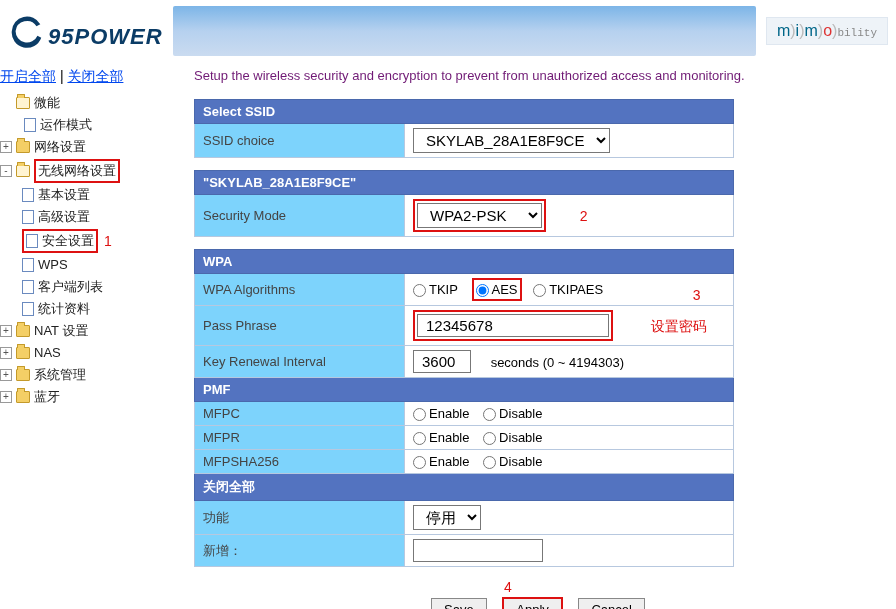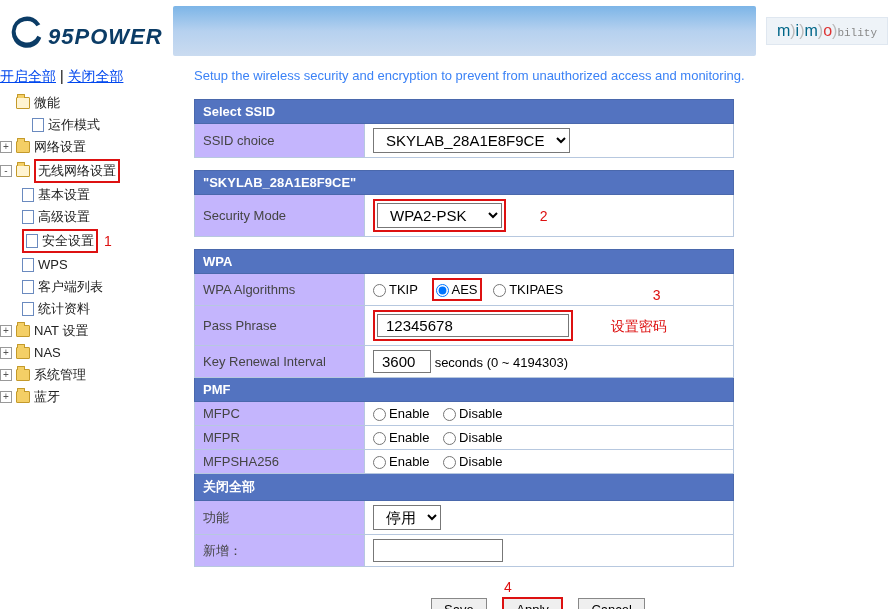--- a/index.html
+++ b/index.html
@@ -25,25 +25,25 @@
   .plusminus.empty { border:none; width:12px; height:12px; }
   .icon-folder { width:14px; height:12px; background:#f4cf66; border:1px solid #c49a2a; border-radius:1px; margin-right:4px; flex-shrink:0; position:relative; }
   .icon-folder::before { content:""; position:absolute; top:-4px; left:0; width:6px; height:3px; background:#f4cf66; border:1px solid #c49a2a; border-bottom:none; border-radius:1px 1px 0 0;}
   .icon-folder.open { background:#fff4d2; }
   .icon-page { width:12px; height:14px; background:#fff; border:1px solid #6a8abf; margin-right:4px; flex-shrink:0; }
   .tree-label { cursor:pointer; }
   .hilite { border:2px solid #d11; padding:0 2px; }
   .annot { color:#d11; font-size:14px; margin-left:6px; }
 
   .content { flex:1; padding:0 14px 20px 14px; }
-  .desc { padding:6px 0 16px; color:#3b82f6; }
+  .desc { padding:6px 0 16px; color:#701a75; }
   .boxtable { width:540px; border-collapse:collapse; margin-bottom:12px; border:1px solid #7a9bc0;}
   .boxtable th { text-align:left; background:#5373c0; color:#fff; font-weight:bold; padding:4px 8px; border:1px solid #4a68ac; }
   .boxtable td { padding:4px 8px; border:1px solid #b7c8df; background:#fff; }
-  .boxtable td.label { background:#c4b5fd; color:#444; width:170px; }
+  .boxtable td.label { background:#7dd3fc; color:#444; width:210px; }
   select, input[type=text] { font-size:15px; padding:2px 8px; border:1px solid #777; background:#fff; }
   input[type=radio] { vertical-align:middle; margin:0 3px 0 0;}
   .radio-lbl { margin-right:10px; }
   .red-box { border:2px solid #d11; padding:2px; display:inline-block; }
   .footer-btns { text-align:center; margin-top:12px; }
   .footer-btns button { padding:3px 12px; margin:0 6px; font-size:13px; border:1px solid #888; background:#efefef; cursor:pointer; }
   .footer-btns .red-btn { border:2px solid #d11; }
 </style>
 </head>
 <body>
@@ -65,21 +65,21 @@
   <div class="sidebar">
     <div class="top-links">
       <a>开启全部</a><span> | </span><a>关闭全部</a>
     </div>
     <ul class="tree">
       <li>
           <span class="plusminus empty"></span>
           <span class="icon-folder open"></span>
           <span class="tree-label">微能</span>
         </li>
-      <li style="padding-left:16px">
+      <li style="padding-left:8px">
           <span class="plusminus empty"></span>
           <span class="icon-page"></span>
           <span class="tree-label">运作模式</span>
         </li>
       <li style="padding-left:0">
           <span class="plusminus">+</span>
           <span class="icon-folder"></span>
           <span class="tree-label">网络设置</span>
         </li>
       <li style="padding-left:0">
@@ -187,21 +187,21 @@
         <td class="label">Pass Phrase</td>
         <td>
           <span class="red-box"><input type="text" style="width: 192px;" value="12345678"></span>
           <span class="annot" style="margin-left:34px">设置密码</span>
         </td>
       </tr>
       <tr>
         <td class="label">Key Renewal Interval</td>
         <td>
           <input type="text" style="width: 58px;" value="3600">
-          <span style="margin-left:0">seconds   (0 ~ 4194303)</span>
+          <span style="margin-left:16px">seconds   (0 ~ 4194303)</span>
         </td>
       </tr>
       <tr>
             <th colspan="2">PMF</th>
           </tr>
       <tr>
         <td class="label">MFPC</td>
         <td>
           <label class="radio-lbl"><input type="radio" name="mfpc" style=""><span>Enable</span></label>
           <label class="radio-lbl"><input type="radio" name="mfpc" style=""><span>Disable</span></label>

